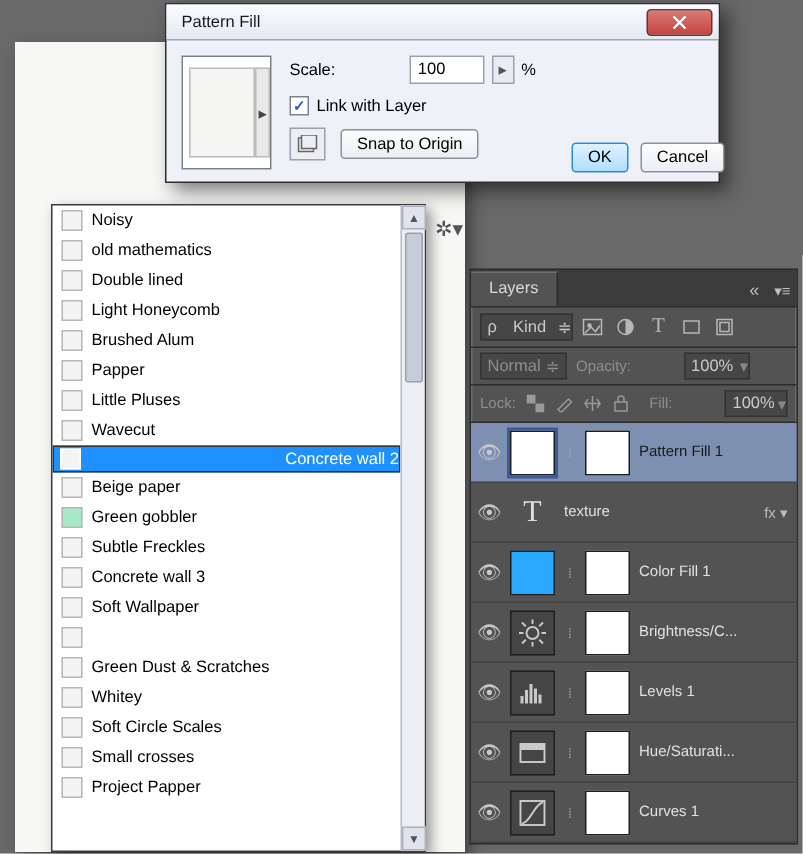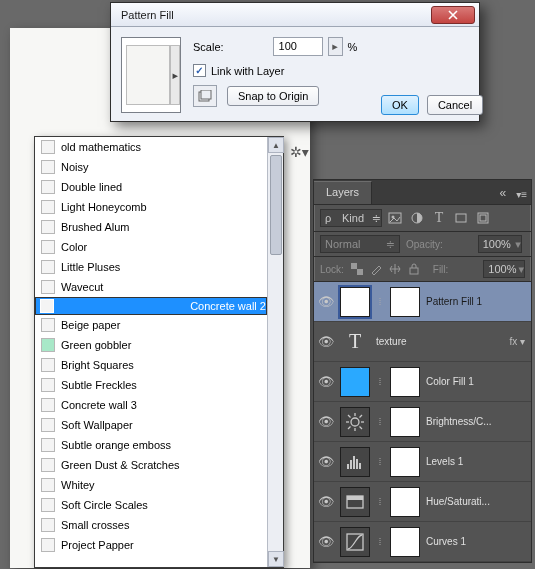--- a/index.html
+++ b/index.html
@@ -39,21 +39,21 @@
   
   .panel { position:absolute; right:3px; top:179px; width:219px; background:#535353; border:1px solid #2d2d2d; box-shadow:0 0 0 1px #6d6d6d inset; }
   .panel-tabs { height:24px; background:#3b3b3b; display:flex; align-items:flex-end; }
   .tab { height:23px; padding:4px 12px 0 12px; background:#535353; color:#d8d8d8; border-top:1px solid #6d6d6d; border-right:1px solid #2d2d2d; font-size:11px;}
   .panel-menu { margin-left:auto; color:#c0c0c0; padding:4px 6px; font-size:12px;}
   .panel-menu2 { color:#c0c0c0; padding:4px 4px; font-size:10px;}
   .kind-row { height:28px; border-top:1px solid #2d2d2d; border-bottom:1px solid #2d2d2d; display:flex; align-items:center; padding:0 6px; gap:4px;}
   .sel { flex:0 0 62px; height:18px; background:#464646; border:1px solid #333; color:#c9c9c9; padding-left:4px; display:flex; align-items:center; justify-content:space-between;}
   .tool-i { width:18px; height:18px; color:#b7b7b7; display:flex; align-items:center; justify-content:center; font-size:12px;}
   .blend-row { height:25px; border-bottom:1px solid #2d2d2d; display:flex; align-items:center; padding:0 6px; gap:6px;}
-  .combo { width:80px; height:18px; background:#464646; border:1px solid #333; color:#8e8e8e; padding:0 4px; display:flex; align-items:center; justify-content:space-between;}
+  .combo { width:58px; height:18px; background:#464646; border:1px solid #333; color:#8e8e8e; padding:0 4px; display:flex; align-items:center; justify-content:space-between;}
   .lbl { color:#8e8e8e; font-size:10px; }
   .pct { width:44px; height:18px; background:#464646; border:1px solid #333; color:#c9c9c9; padding-left:4px; display:flex; align-items:center; gap:2px;margin-left:29px;}
   .lock-row { height:25px; border-bottom:1px solid #2d2d2d; display:flex; align-items:center; padding:0 6px; gap:6px;}
   .layer { height:40px; border-bottom:1px solid #434343; display:flex; align-items:center; padding:0 4px; gap:6px; background:#535353;}
   .layer.sel-layer { background:#7d90b2; }
   .eye { width:16px; color:#c9c9c9; text-align:center; font-size:13px;}
   .thumb { width:30px; height:30px; background:#fff; border:1px solid #1e1e1e; display:flex; align-items:center; justify-content:center; color:#333;}
   .thumb.adj { background:#454545;}
   .mask { width:30px; height:30px; background:#fff; border:1px solid #1e1e1e;}
   .link-c { width:8px; color:#aaa; text-align:center; font-size:9px}
@@ -115,41 +115,41 @@
     </div>
   </div>
 </div>
 
 <span class="gear">✲▾</span>
 
 <div class="list-box">
   <div class="list-items" id="pattern-list">
       <div class="li">
         <span class="li-sw"></span>
+        <span>Noisy</span>
+      </div>
+      <div class="li">
+        <span class="li-sw"></span>
         <span>old mathematics</span>
       </div>
       <div class="li">
         <span class="li-sw"></span>
-        <span>Noisy</span>
-      </div>
-      <div class="li">
-        <span class="li-sw"></span>
         <span>Double lined</span>
       </div>
       <div class="li">
         <span class="li-sw"></span>
         <span>Light Honeycomb</span>
       </div>
       <div class="li">
         <span class="li-sw"></span>
         <span>Brushed Alum</span>
       </div>
       <div class="li">
         <span class="li-sw"></span>
-        <span>Color</span>
+        <span>Papper</span>
       </div>
       <div class="li">
         <span class="li-sw"></span>
         <span>Little Pluses</span>
       </div>
       <div class="li">
         <span class="li-sw"></span>
         <span>Wavecut</span>
       </div>
       <div class="li sel">
@@ -159,37 +159,32 @@
       <div class="li">
         <span class="li-sw"></span>
         <span>Beige paper</span>
       </div>
       <div class="li">
         <span class="li-sw" style="background: rgb(168, 232, 200);"></span>
         <span>Green gobbler</span>
       </div>
       <div class="li">
         <span class="li-sw"></span>
-        <span>Bright Squares</span>
-      </div>
-      <div class="li">
-        <span class="li-sw"></span>
         <span>Subtle Freckles</span>
       </div>
       <div class="li">
         <span class="li-sw"></span>
         <span>Concrete wall 3</span>
       </div>
       <div class="li">
         <span class="li-sw"></span>
         <span>Soft Wallpaper</span>
       </div>
       <div class="li">
         <span class="li-sw"></span>
-        <span>Subtle orange emboss</span>
       </div>
       <div class="li">
         <span class="li-sw"></span>
         <span>Green Dust &amp; Scratches</span>
       </div>
       <div class="li">
         <span class="li-sw"></span>
         <span>Whitey</span>
       </div>
       <div class="li">

